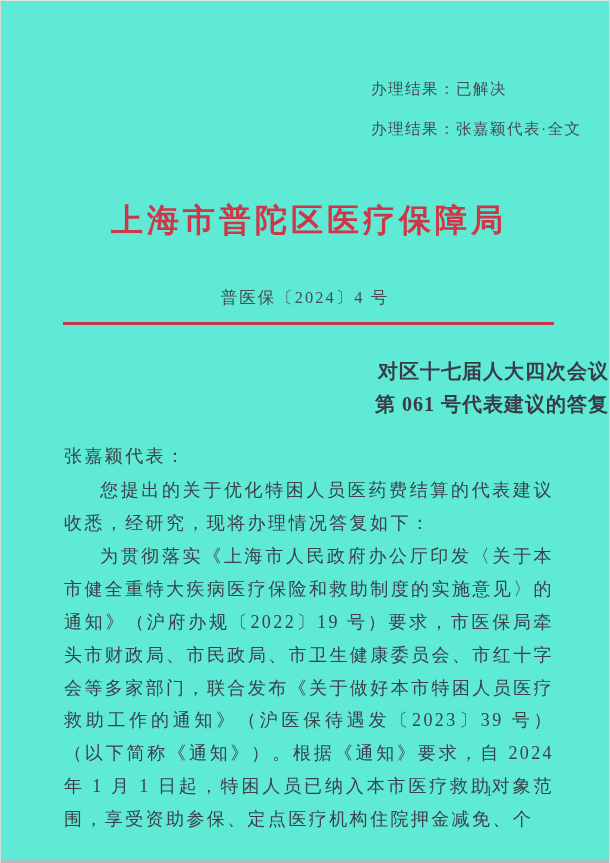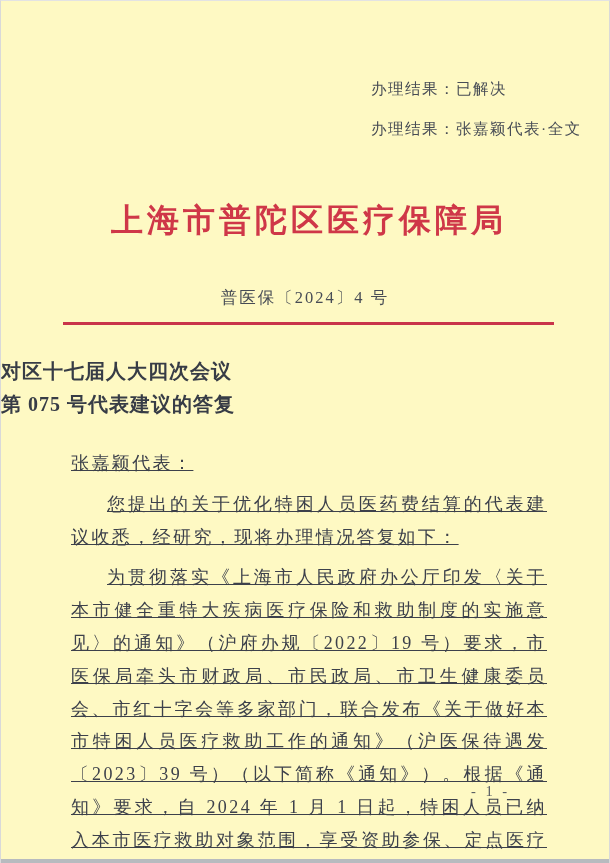--- a/index.html
+++ b/index.html
@@ -4,21 +4,21 @@
 <style>
   html, body {
     margin: 0;
     padding: 0;
     background: #ffffff;
   }
   .page {
     position: relative;
     width: 610px;
     height: 863px;
-    background: #fef9c3;
+    background: #5eead4;
     border-left: 1px solid #d9d9d9;
     border-right: 1px solid #d9d9d9;
     border-top: 1px solid #e3e3e3;
     box-sizing: border-box;
     overflow: hidden;
     font-family: "Liberation Serif", "DejaVu Serif", serif;
     color: #3d414b;
   }
   .meta-block {
     position: absolute;
@@ -60,41 +60,40 @@
     top: 321px;
     width: 491px;
     height: 2.5px;
     background: #c9344a;
   }
   .subject-title {
     position: absolute;
     left: 0;
     top: 354px;
     width: 100%;
-    text-align: left;
+    text-align: right;
     font-size: 20px;
     font-weight: bold;
     letter-spacing: 1px;
     line-height: 33px;
     color: #373c46;
   }
   .body-text {
     position: absolute;
     left: 62px;
     top: 438px;
     width: 492px;
     font-size: 18px;
     letter-spacing: 2.4px;
     line-height: 32.8px;
     text-align: justify;
     color: #3d414b;
   }
   .body-text p {
-    margin: 8px;
-    text-decoration: underline;
+    margin: 1px;
   }
   .body-text p.indent {
     text-indent: 2em;
   }
   .page-number {
     position: absolute;
     left: 470px;
     top: 782px;
     font-size: 14.5px;
     letter-spacing: 3px;
@@ -121,21 +120,21 @@
   </div>
 
   <h1 class="agency-title">上海市普陀区医疗保障局</h1>
 
   <div class="doc-number">普医保〔2024〕4 号</div>
 
   <div class="red-divider"></div>
 
   <div class="subject-title">
     <div>对区十七届人大四次会议</div>
-    <div>第 075 号代表建议的答复</div>
+    <div>第 061 号代表建议的答复</div>
   </div>
 
   <div class="body-text">
     <p>张嘉颖代表：</p>
     <p class="indent">您提出的关于优化特困人员医药费结算的代表建议收悉，经研究，现将办理情况答复如下：</p>
     <p class="indent">为贯彻落实《上海市人民政府办公厅印发〈关于本市健全重特大疾病医疗保险和救助制度的实施意见〉的通知》（沪府办规〔2022〕19 号）要求，市医保局牵头市财政局、市民政局、市卫生健康委员会、市红十字会等多家部门，联合发布《关于做好本市特困人员医疗救助工作的通知》（沪医保待遇发〔2023〕39 号）（以下简称《通知》）。根据《通知》要求，自 2024 年 1 月 1 日起，特困人员已纳入本市医疗救助对象范围，享受资助参保、定点医疗机构住院押金减免、个</p>
   </div>
 
   <div class="page-number">- 1 -</div>
 

